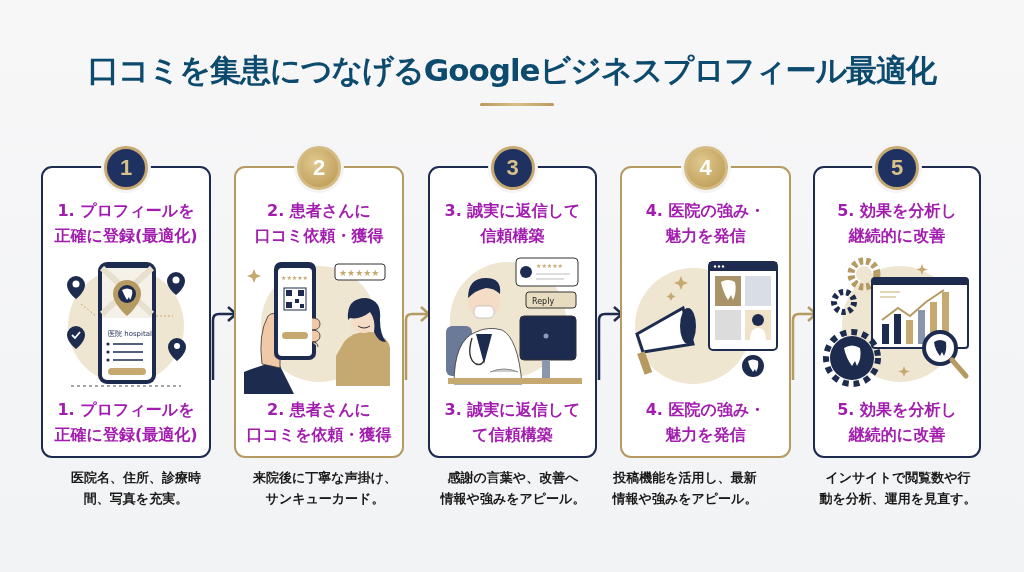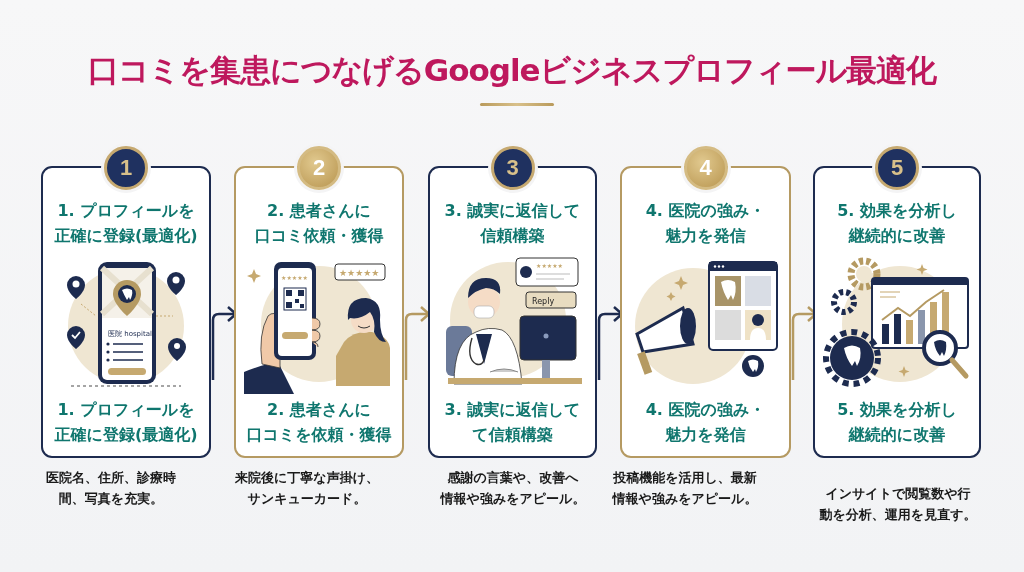--- a/index.html
+++ b/index.html
@@ -6,21 +6,21 @@
   html, body { width: 1024px; height: 572px; overflow: hidden; }
   body {
     background: linear-gradient(180deg, #f7f7f8 0%, #f2f3f5 100%);
     font-family: "DejaVu Sans", "Liberation Sans", sans-serif;
     color: #111;
     position: relative;
   }
   .title {
     position: absolute; left: 0; top: 50px; width: 1024px;
     text-align: center; font-size: 31px; font-weight: bold; letter-spacing: -1px;
-    color: #be185d;
+    color: #0c4a6e;
   }
   .title-underline {
     position: absolute; left: 480px; top: 103px; width: 74px; height: 3px;
     background: linear-gradient(90deg, #b99a5b, #d8c08a, #b99a5b);
     border-radius: 2px;
   }
   .card {
     position: absolute; top: 166px; height: 292px;
     border: 2.5px solid #1d2b4f; border-radius: 11px; background: #fff;
   }
@@ -28,21 +28,21 @@
   .num {
     position: absolute; left: 50%; top: -22px; width: 44px; height: 44px; margin-left: -22px;
     border-radius: 50%; display: flex; align-items: center; justify-content: center;
     font-size: 22px; font-weight: bold; font-family: "Liberation Sans", sans-serif;
     background: #1f3160; color: #d8c08a; border: 3px solid #c6a970;
     box-shadow: 0 0 0 3px #f4f4f5;
   }
   .num.gold { background: radial-gradient(circle at 40% 35%, #e1c98f, #b8954f); color: #fff; border: 3px solid #d4bb83; }
   .card-title, .card-subtitle {
     position: absolute; left: 0; width: 100%; text-align: center;
-    font-size: 16px; font-weight: bold; line-height: 25px; color: #0f766e; white-space: pre-line;
+    font-size: 16px; font-weight: bold; line-height: 25px; color: #a21caf; white-space: pre-line;
   }
   .card-title { top: 30px; }
   .card-subtitle { top: 229px; }
   .illus {
     position: absolute; left: 50%; top: 86px; margin-left: -75px; width: 150px; height: 140px;
   }
   .desc {
     position: absolute; top: 467px; width: 190px; text-align: center;
     font-size: 13px; line-height: 21px; color: #1a1a1a; white-space: pre-line; font-weight: bold;
   }
@@ -230,22 +230,22 @@
     <circle cx="118" cy="94" r="16" fill="#fff" stroke="#1d2b4f" stroke-width="4"></circle>
     <path d="M112 88 q6 -4 12 0 q1 8 -2 14 l-2 -4 l-2 4 q-5 -6 -6 -14z" fill="#1d2b4f"></path>
     <line x1="130" y1="106" x2="144" y2="122" stroke="#b59a62" stroke-width="5" stroke-linecap="round"></line>
     <path d="M100 10 l1.5 4 l4 1.5 l-4 1.5 l-1.5 4 l-1.5 -4 l-4 -1.5 l4 -1.5z" fill="#c6a970"></path>
     <path d="M82 112 l1.5 4 l4 1.5 l-4 1.5 l-1.5 4 l-1.5 -4 l-4 -1.5 l4 -1.5z" fill="#c6a970"></path>
   </svg>
   <div class="card-subtitle">5. 効果を分析し
 継続的に改善</div>
 </div>
 
-<div class="desc" style="left:16px;">医院名、住所、診療時
+<div class="desc" style="left:41px;">医院名、住所、診療時
 間、写真を充実。</div>
-<div class="desc" style="left:212px;">来院後に丁寧な声掛け、
+<div class="desc" style="left:230px;">来院後に丁寧な声掛け、
 サンキューカード。</div>
 <div class="desc" style="left:418px;">感謝の言葉や、改善へ
 情報や強みをアピール。</div>
 <div class="desc" style="left:590px;">投稿機能を活用し、最新
 情報や強みをアピール。</div>
-<div class="desc" style="left:803px;margin-top:16px;">インサイトで閲覧数や行
+<div class="desc" style="left:803px;">インサイトで閲覧数や行
 動を分析、運用を見直す。</div>
 
 </body></html>

